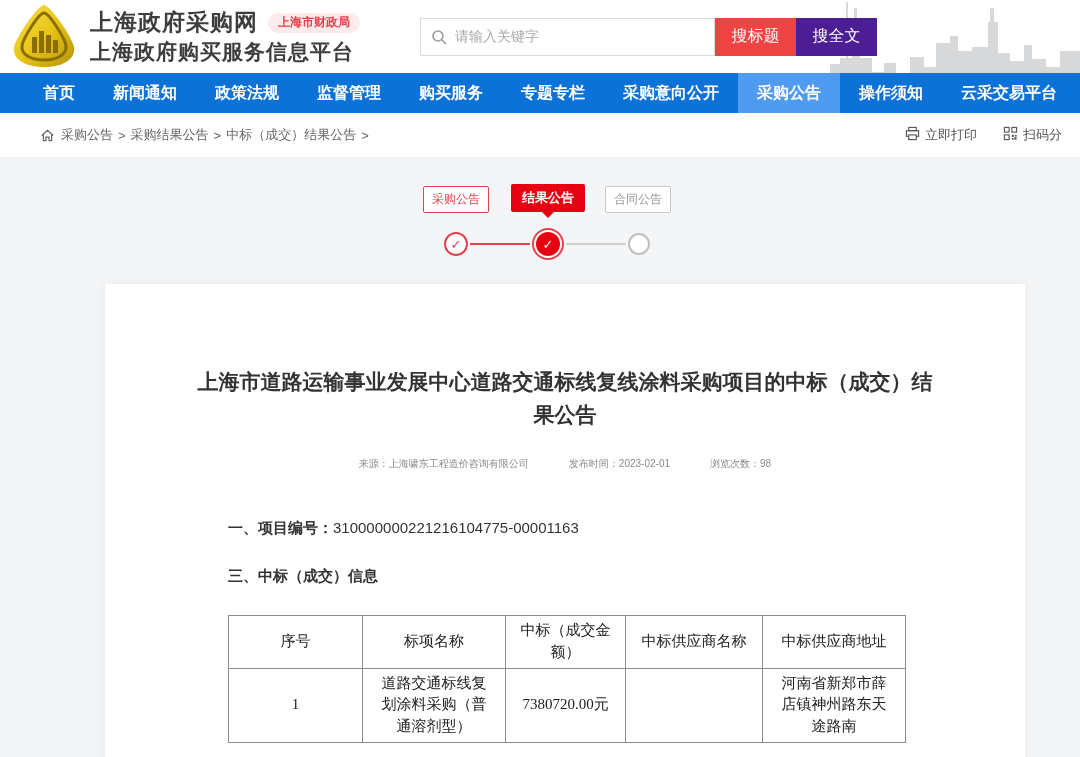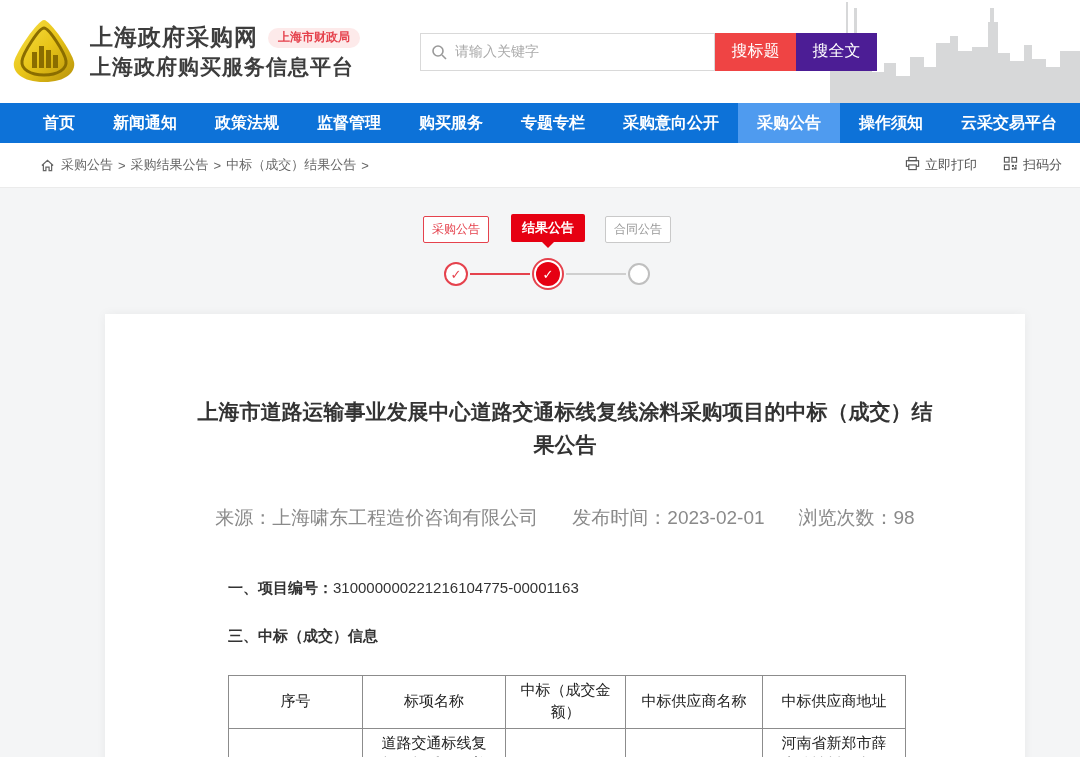--- a/index.html
+++ b/index.html
@@ -1,20 +1,20 @@
 <!DOCTYPE html>
 <html><head>
 <meta charset="utf-8">
 <style>
   * { margin:0; padding:0; box-sizing:border-box; }
   html,body { width:1080px; height:757px; overflow:hidden; background:#f4f5f6;
     font-family:"Liberation Sans","DejaVu Sans",sans-serif; }
 
   
-  .header { position:relative; height:103px; background:#ffffff; z-index:1; }
+  .header { position:relative; height:73px; background:#ffffff; z-index:1; }
   .skyline { position:absolute; right:0; top:0; width:250px; height:103px; z-index:0; }
   .header-inner { position:relative; z-index:2; display:flex; align-items:center; height:100%; }
   .logo { width:72px; height:72px; margin:0 10px 0 8px; flex:0 0 auto; }
   .site-titles { line-height:1.3; }
   .site-line1 { display:flex; align-items:center; }
   .site-name { font-size:23px; font-weight:bold; color:#3d3d3d; letter-spacing:1px; }
   .site-badge { margin-left:10px; font-size:12px; color:#e5424d; background:#fdeaea;
     border-radius:10px; padding:2px 10px; font-weight:bold; }
   .site-subtitle { font-size:21px; font-weight:bold; color:#3d3d3d; letter-spacing:1px; }
   .search-wrap { display:flex; align-items:stretch; height:38px; margin-left:60px; }
@@ -69,22 +69,22 @@
   .c3 { left:208px; top:5px; width:22px; height:22px; border:2px solid #bfbfbf; }
   .line { position:absolute; top:15px; height:2px; }
   .line.red { left:50px; width:60px; background:#e5424d; }
   .line.gray { left:146px; width:60px; background:#cfcfcf; }
 
   
   .card { width:920px; margin:18px auto 0 105px; background:#fff; height:620px;
     box-shadow:0 0 10px rgba(0,0,0,0.05); padding-top:82px; }
   .art-title { text-align:center; font-size:21px; font-weight:bold; color:#333;
     line-height:1.55; padding:0 85px; }
-  .art-meta { display:flex; justify-content:center; margin-top:44px; font-size:19px;
-    color:#8a8a8a; }
+  .art-meta { display:flex; justify-content:center; margin-top:26px; font-size:10px;
+    color:#8a8a8a;gap:6px; }
   .meta-item { margin:0 17px; }
   .sections { margin:48px 0 0 123px; }
   .sec-line { font-size:15px; color:#333; margin-bottom:29px; }
   .sec-label { font-weight:bold; }
 
   
   .award-table { border-collapse:collapse; margin:3px 0 0 123px;
     font-family:"Liberation Serif","DejaVu Serif",serif; font-size:15px; color:#222; }
   .award-table th, .award-table td { border:1px solid #8c8c8c; text-align:center;
     vertical-align:middle; font-weight:normal; line-height:1.45; }

